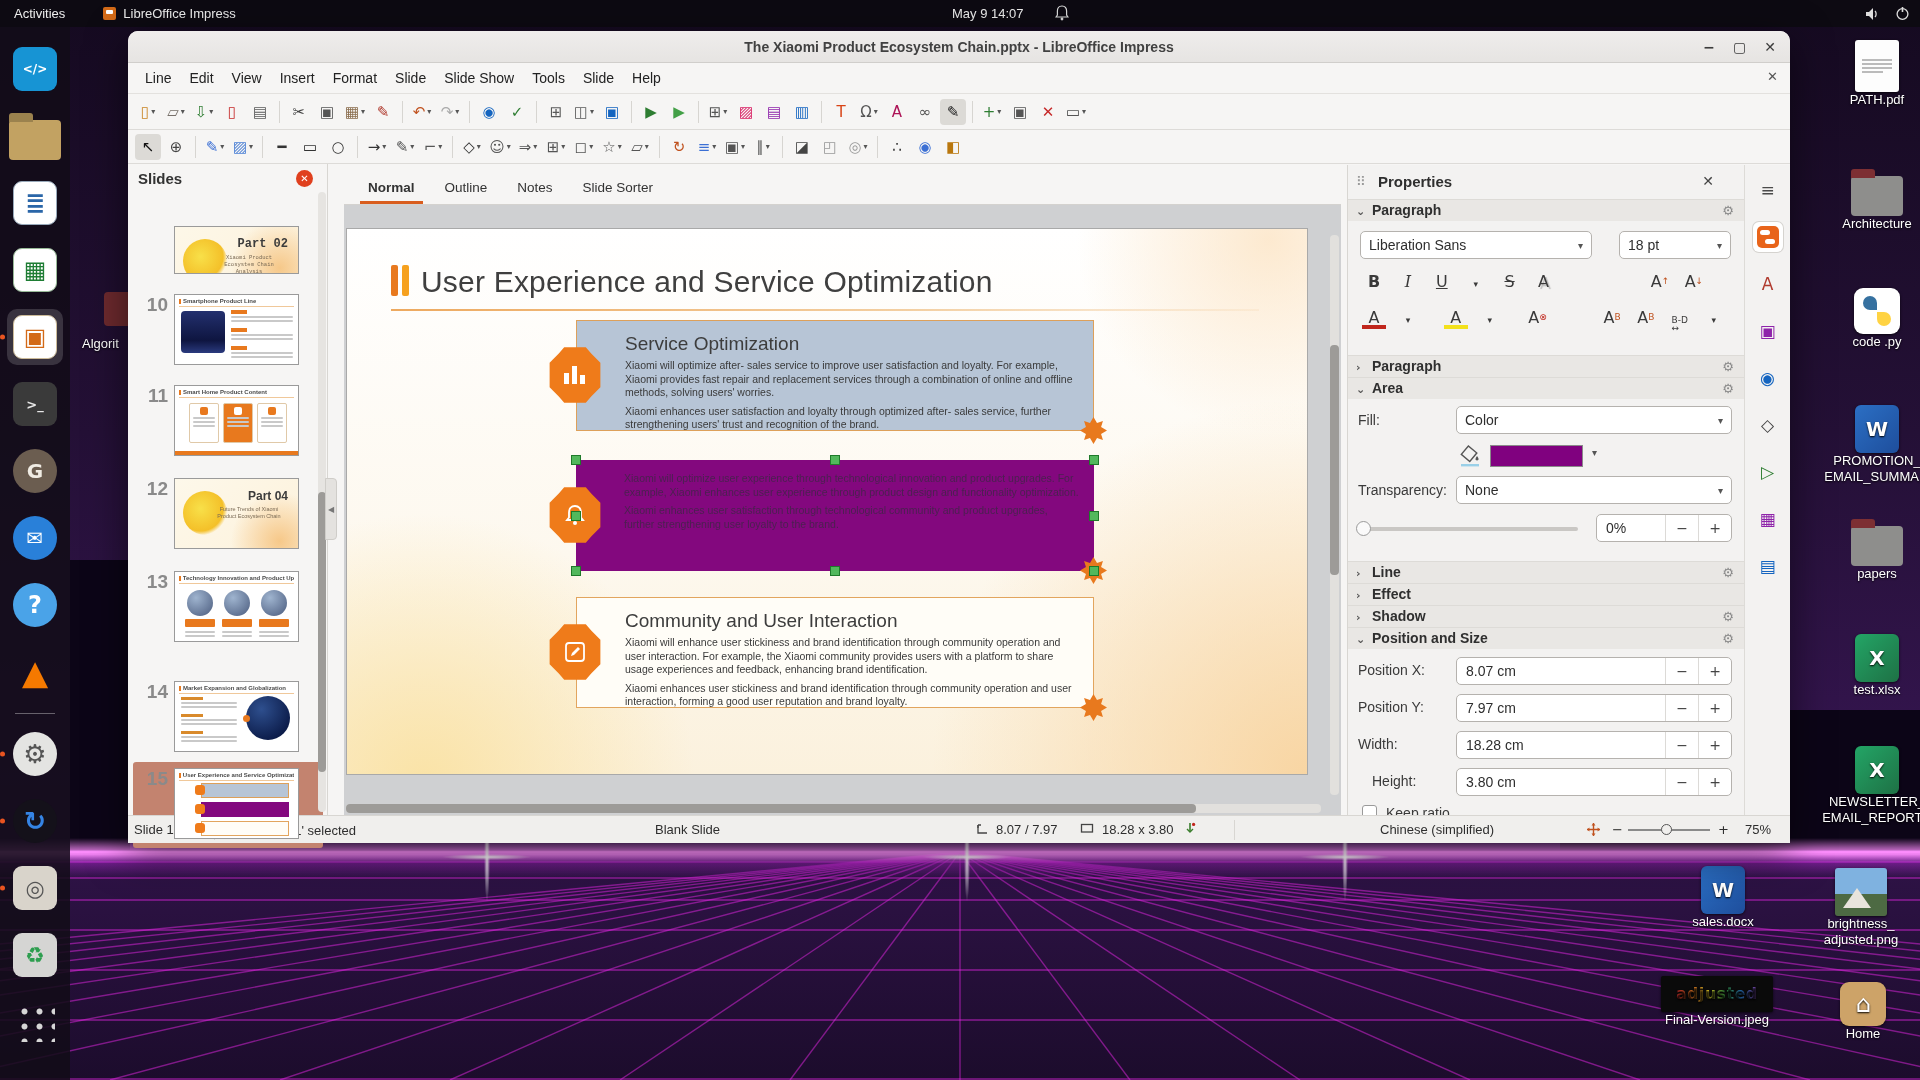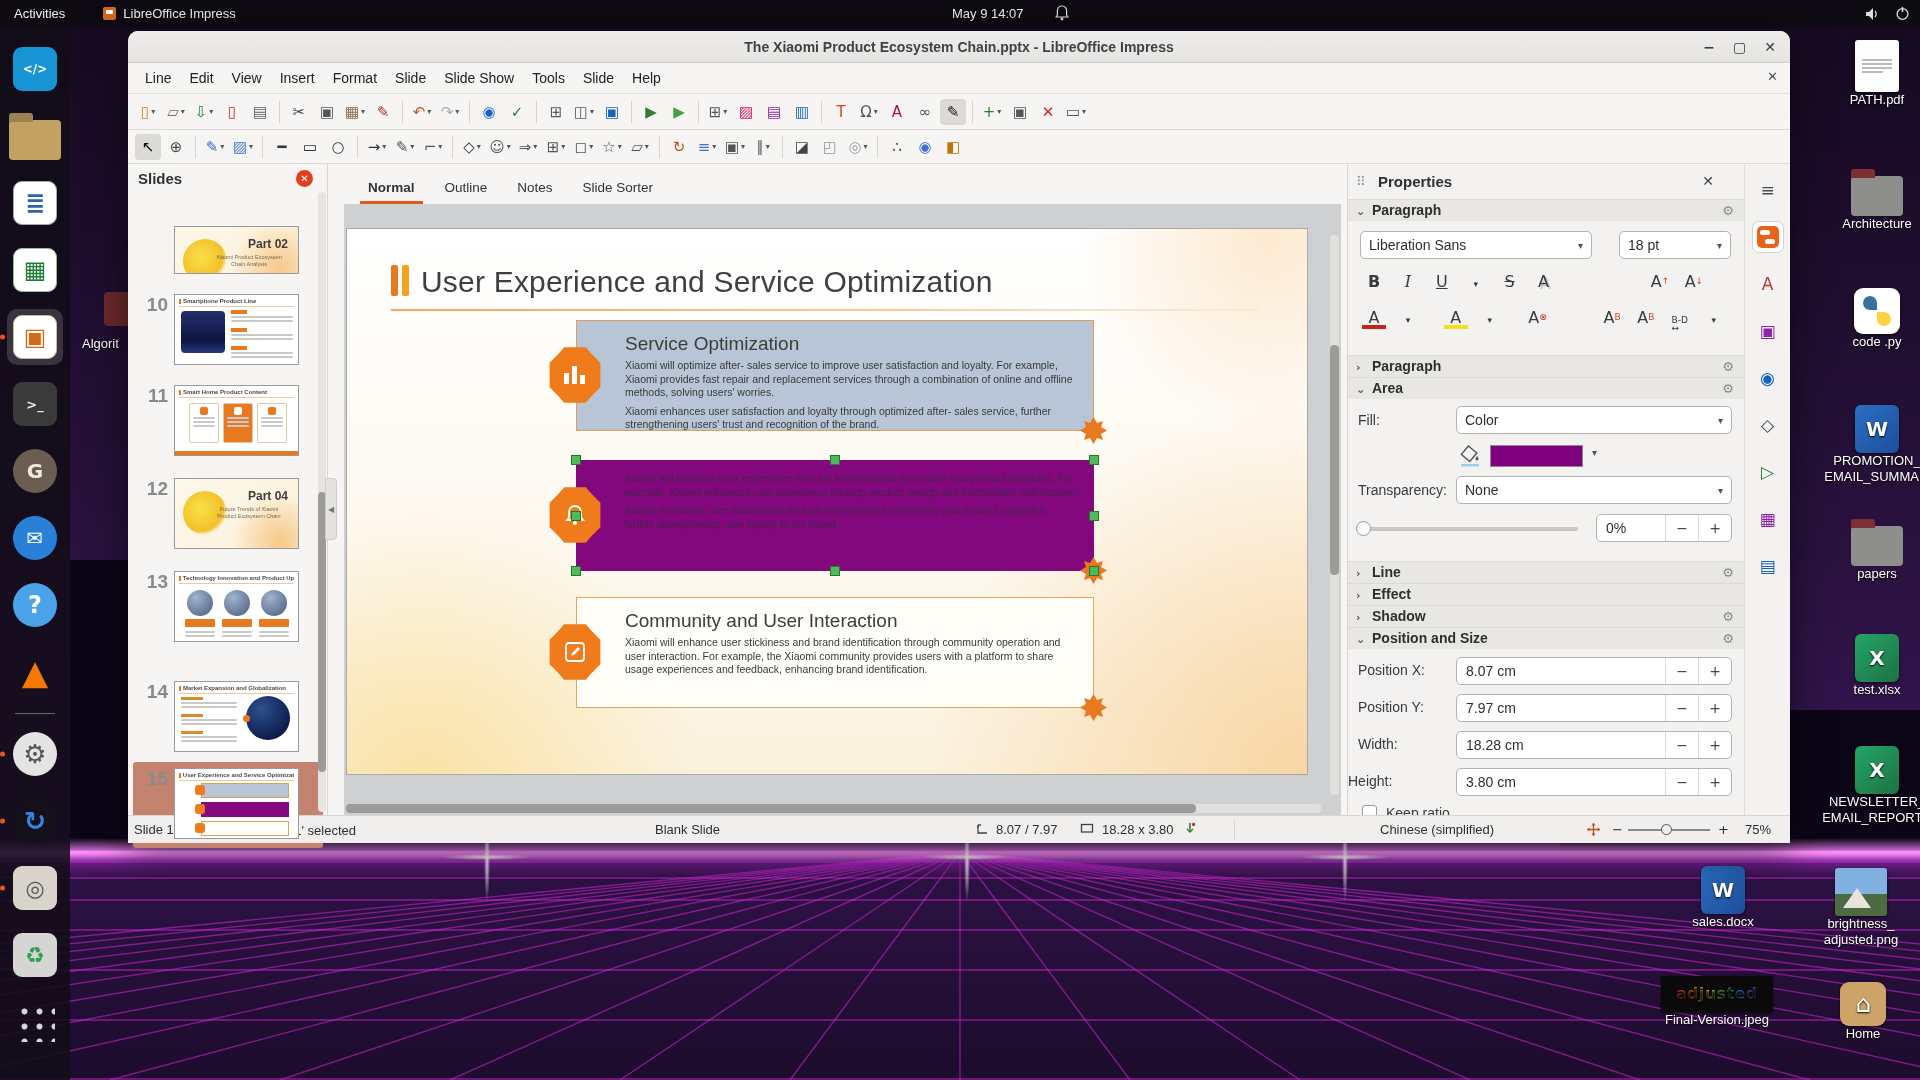--- a/index.html
+++ b/index.html
@@ -597,21 +597,21 @@
           <span style="color: rgb(185, 119, 14);">◧</span>
         </span>
       </div>
 
     <div id="slides-panel">
       <span class="hdr">Slides</span>
       <span class="panel-close">✕</span>
       <div id="thumb-list">
           <div class="thumb-item" style="top: 62px; height: 71px;">
             <div class="thumb" style="z-index: 1; height: 48px; top: 0px;">
-              <div class="part-thumb" style="margin-top: -20px; height: 68px;">
+              <div class="part-thumb" style="margin-top: -20px; height: 68px; font-family: Liberation Mono, monospace;">
                 <div class="part-flower"></div>
                 <div class="part-label">Part 02</div>
                 <div class="part-sub">Xiaomi Product Ecosystem Chain Analysis</div>
               </div>
             </div>
           </div>
           <div class="thumb-item" style="top: 130px; height: 71px;">
             <div class="thumb-num">10</div>
             <div class="thumb" style="z-index: 1;">
               <div class="mini-title">
@@ -817,20 +817,21 @@
             <div class="handle" style="left: 483px; top: 226px;"></div>
             <div class="handle" style="left: 742px; top: 226px;"></div>
             <div class="handle" style="left: 224px; top: 281.5px;"></div>
             <div class="handle" style="left: 742px; top: 281.5px;"></div>
             <div class="handle" style="left: 224px; top: 337px;"></div>
             <div class="handle" style="left: 483px; top: 337px;"></div>
             <div class="handle" style="left: 742px; top: 337px;"></div>
             <div class="sbox white" style="top: 368px;">
               <h2>Community and User Interaction</h2>
               <p>Xiaomi will enhance user stickiness and brand identification through community operation and user interaction. For example, the Xiaomi community provides users with a platform to share usage experiences and feedback, enhancing brand identification.</p>
+              <p>Xiaomi enhances user stickiness and brand identification through community operation and user interaction, forming a good user reputation and brand loyalty.</p>
             </div>
             <div class="badge" style="left: 201px; top: 394px;">
               <svg width="24" height="24" viewBox="0 0 24 24">
                 <rect x="3" y="3" width="18" height="18" rx="3" fill="none" stroke="#fff" stroke-width="1.8"></rect>
                 <path d="M8 16l1-3 6-6 2 2-6 6-3 1z" fill="#fff"></path>
               </svg>
             </div>
             <div class="flower" style="left: 733px; top: 465px;"></div>
           </div>
       </div>
@@ -946,21 +947,21 @@
             <span class="val">7.97 cm</span>
             <span class="sb">−</span>
             <span class="sb">+</span>
           </div>
           <span class="lbl" style="left: 10px; top: 571px;">Width:</span>
           <div class="spin" style="left: 108px; top: 566px; width: 276px;">
             <span class="val">18.28 cm</span>
             <span class="sb">−</span>
             <span class="sb">+</span>
           </div>
-          <span class="lbl" style="left: 0; top: 608px;">Height:</span>
+          <span class="lbl" style="left: 24px; top: 608px;">Height:</span>
           <div class="spin" style="left: 108px; top: 603px; width: 276px;">
             <span class="val">3.80 cm</span>
             <span class="sb">−</span>
             <span class="sb">+</span>
           </div>
         </div>
       <div class="chk" style="left:14px;top:640px"></div>
       <span class="lbl" style="left:38px;top:640px">Keep ratio</span>
     </div>
 

